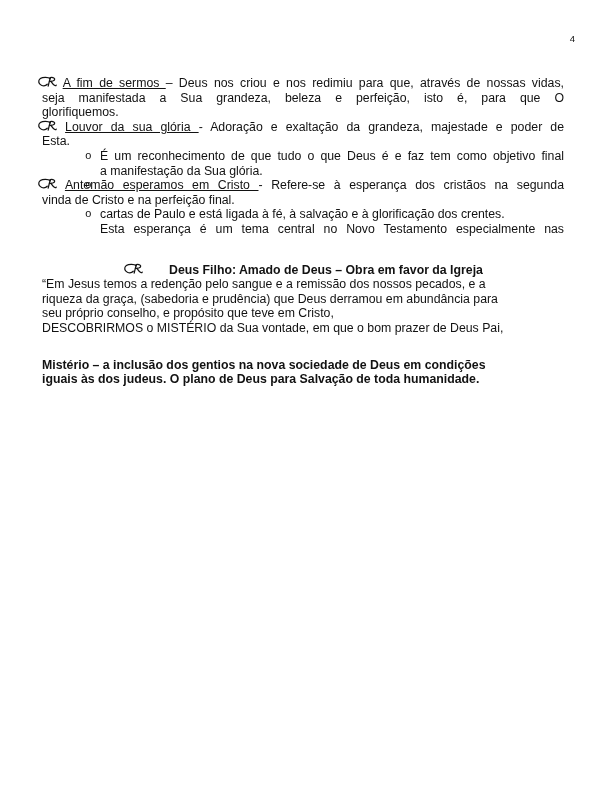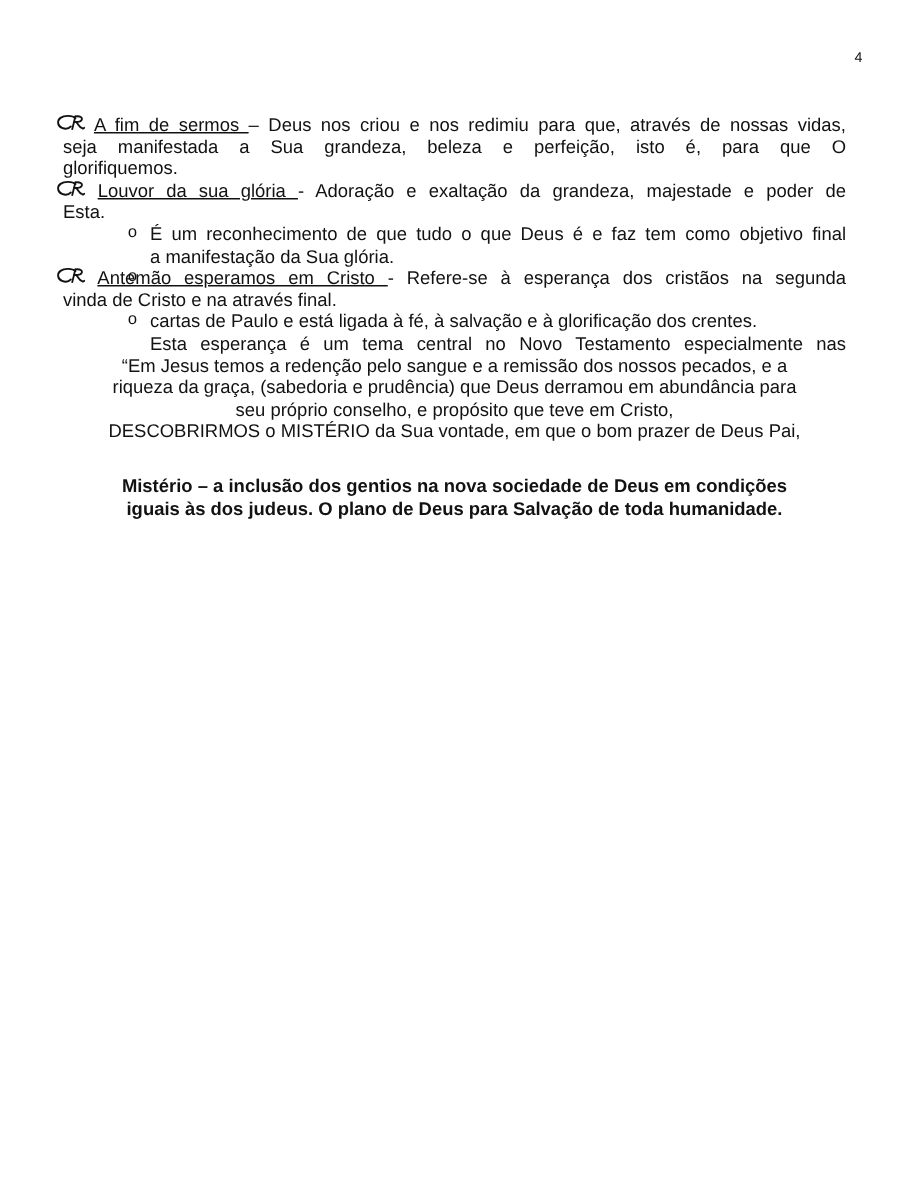--- a/index.html
+++ b/index.html
@@ -34,21 +34,21 @@
     top: 0;
     font-family: "Liberation Mono", monospace;
     font-size: 11px;
     line-height: 14.6px;
   }
   .glyph { display: inline-block; width: 20px; height: 12px; vertical-align: -1px; }
   .glyph svg { display: block; }
   .heading { margin-top: 26px; text-align: center; white-space: nowrap; line-height: 14.6px; }
   .heading .glyph { margin-right: 26px; }
   .bold { font-weight: bold; }
-  .quote div, .mystery div { text-align: center; white-space: nowrap; line-height: 14.6px; }
+  .quote div, .mystery div { white-space: nowrap; line-height: 14.6px; }
   .mystery { margin-top: 22px; font-weight: bold; }
 </style>
 </head>
 <body>
 
 <div class="page">
   <div class="pagenum">4</div>
 
   <div class="content">
 
@@ -97,29 +97,39 @@
         <span class="glyph"><svg viewBox="0 0 24 14" width="20" height="12">
               <g fill="none" stroke="#121212" stroke-width="1.5" stroke-linecap="round">
                 <path d="M16 3.1 C13.6 0.8 7 0.7 4 2.9 C1 5.2 1.6 9.4 5.2 10.9 C7.8 12 10.8 11.4 12.3 9.7"></path>
                 <path d="M13.4 11.9 L15.9 1.7"></path>
                 <path d="M15.9 1.7 C20 1.2 21.6 2.6 21.1 4.2 C20.6 5.8 18 6.3 15 6.2"></path>
                 <path d="M16.7 6.4 C18.3 7.7 18.4 9.9 21.4 11.2 C22.2 11.5 22.8 11.3 23 10.8"></path>
               </g>
             </svg></span>
         <span class="u">Antemão esperamos em Cristo </span><span>- Refere-se à esperança dos cristãos na segunda</span>
       </div>
-      <div class="line">vinda de Cristo e na através final.</div>
+      <div class="line">vinda de Cristo e na perfeição final.</div>
 
       <div class="sub">
         <span class="marker">o</span>
         <div class="line">cartas de Paulo e está ligada à fé, à salvação e à glorificação dos crentes.</div>
         <div class="line fill">Esta esperança é um tema central no Novo Testamento especialmente nas</div>
       </div>
     </div>
 
+    <div class="heading">
+      <span class="glyph"><svg viewBox="0 0 24 14" width="20" height="12">
+            <g fill="none" stroke="#121212" stroke-width="1.5" stroke-linecap="round">
+              <path d="M16 3.1 C13.6 0.8 7 0.7 4 2.9 C1 5.2 1.6 9.4 5.2 10.9 C7.8 12 10.8 11.4 12.3 9.7"></path>
+              <path d="M13.4 11.9 L15.9 1.7"></path>
+              <path d="M15.9 1.7 C20 1.2 21.6 2.6 21.1 4.2 C20.6 5.8 18 6.3 15 6.2"></path>
+              <path d="M16.7 6.4 C18.3 7.7 18.4 9.9 21.4 11.2 C22.2 11.5 22.8 11.3 23 10.8"></path>
+            </g>
+          </svg></span><span class="bold">Deus Filho: Amado de Deus – Obra em favor da Igreja</span>
+    </div>
 
     <div class="quote">
       <div>“Em Jesus temos a redenção pelo sangue e a remissão dos nossos pecados, e a</div>
       <div>riqueza da graça, (sabedoria e prudência) que Deus derramou em abundância para</div>
       <div>seu próprio conselho, e propósito que teve em Cristo,</div>
       <div>DESCOBRIRMOS o MISTÉRIO da Sua vontade, em que o bom prazer de Deus Pai,</div>
     </div>
 
     <div class="mystery">
       <div>Mistério – a inclusão dos gentios na nova sociedade de Deus em condições</div>

